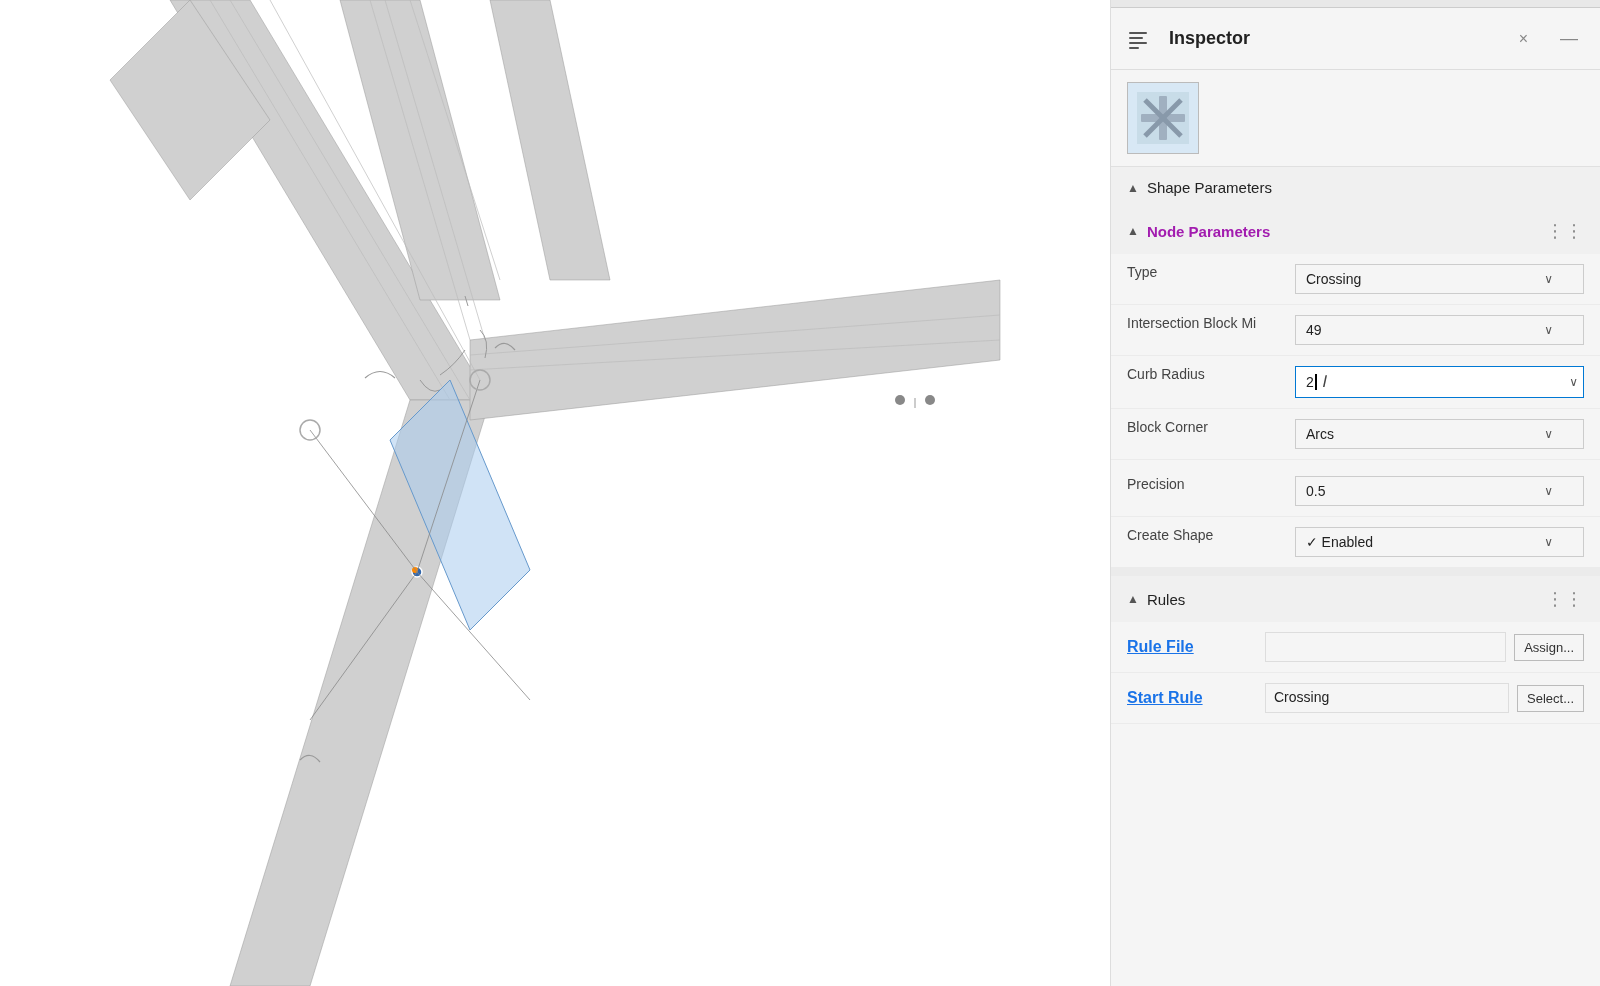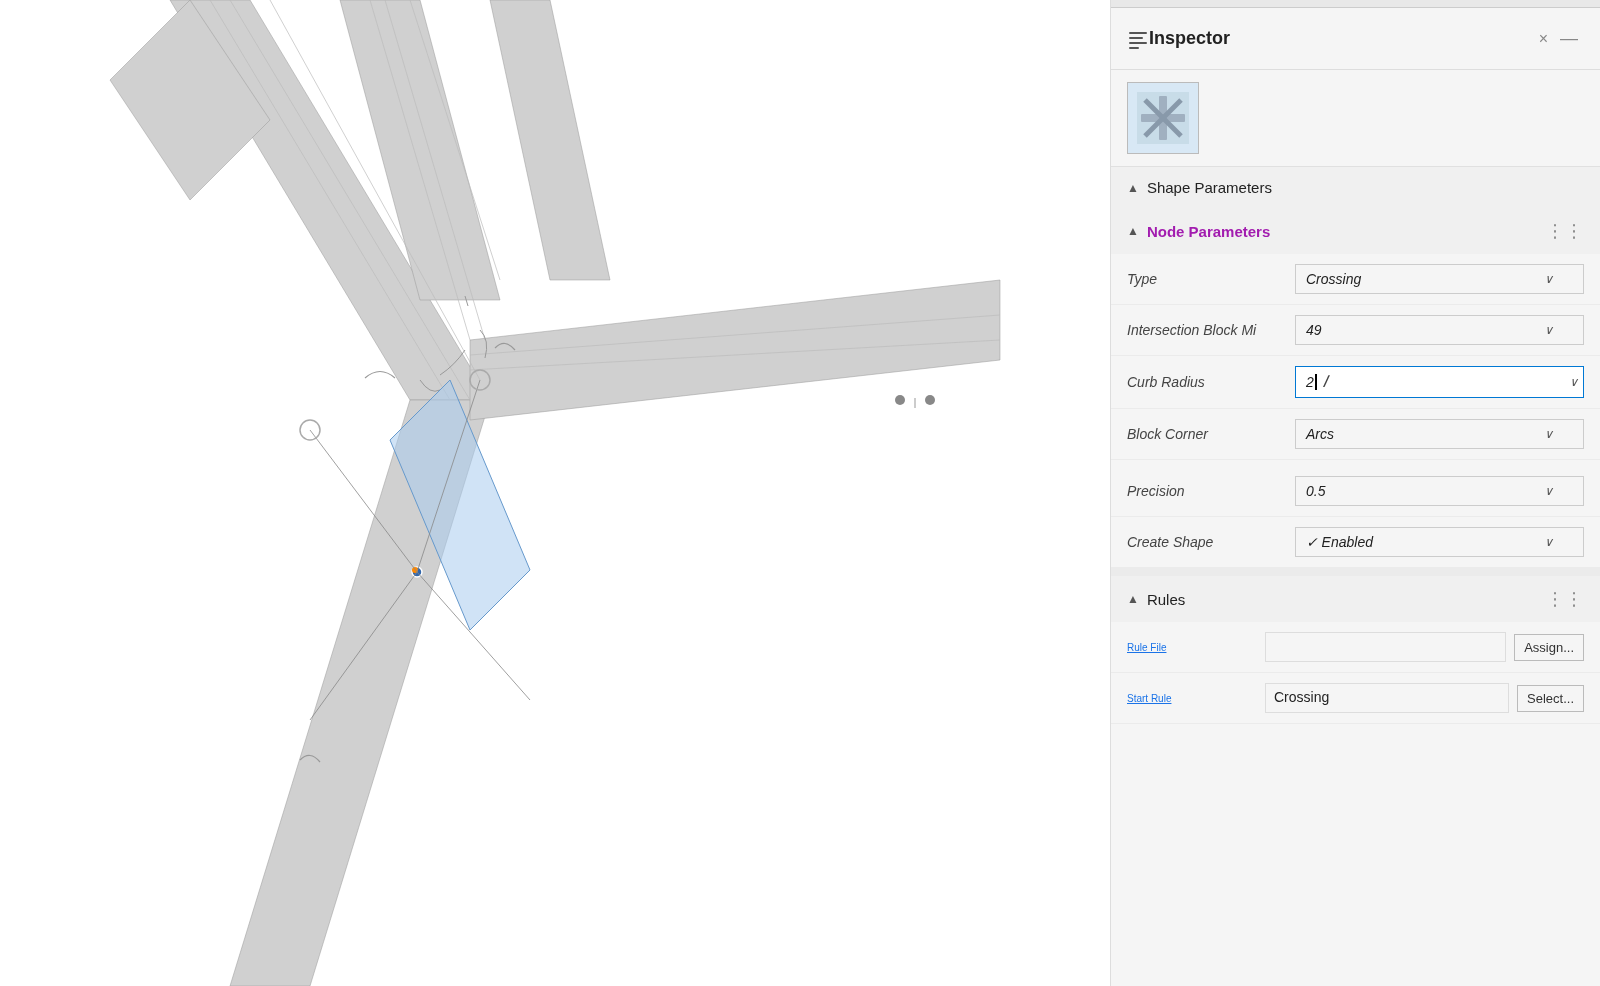--- a/index.html
+++ b/index.html
@@ -31,21 +31,21 @@
       overflow-y: auto;
     }
 
     
     .inspector-header {
       display: flex;
       align-items: center;
       padding: 12px 16px;
       background: #f5f5f5;
       border-bottom: 1px solid #ddd;
-      gap: 0;
+      gap: 20px;
       min-height: 62px;
     }
 
     .inspector-icon-btn {
       display: flex;
       align-items: center;
       justify-content: center;
       color: #555;
     }
 
@@ -154,25 +154,24 @@
     }
 
     
     .params-section {
       background: #f5f5f5;
       padding: 0;
     }
 
     .param-row {
       display: flex;
-      align-items: center;
+      align-items: flex-start;
       padding: 10px 16px;
       border-bottom: 1px solid #ebebeb;
       gap: 8px;
-      font-style: italic;
     }
 
     .param-label {
       font-size: 14px;
       color: #444;
       min-width: 160px;
       flex-shrink: 0;
     }
 
     .param-control {
@@ -231,26 +230,27 @@
 
     .rule-row {
       display: flex;
       align-items: center;
       padding: 10px 16px;
       border-bottom: 1px solid #ebebeb;
       gap: 8px;
     }
 
     .rule-label {
-      font-size: 10px;
+      font-size: 16px;
       color: #1a73e8;
       text-decoration: underline;
       min-width: 130px;
       cursor: pointer;
       flex-shrink: 0;
+      font-weight: bold;
     }
 
     .rule-value-box {
       flex: 1;
       background: #f5f5f5;
       border: 1px solid #ddd;
       padding: 5px 8px;
       font-size: 14px;
       color: #222;
       min-height: 30px;

